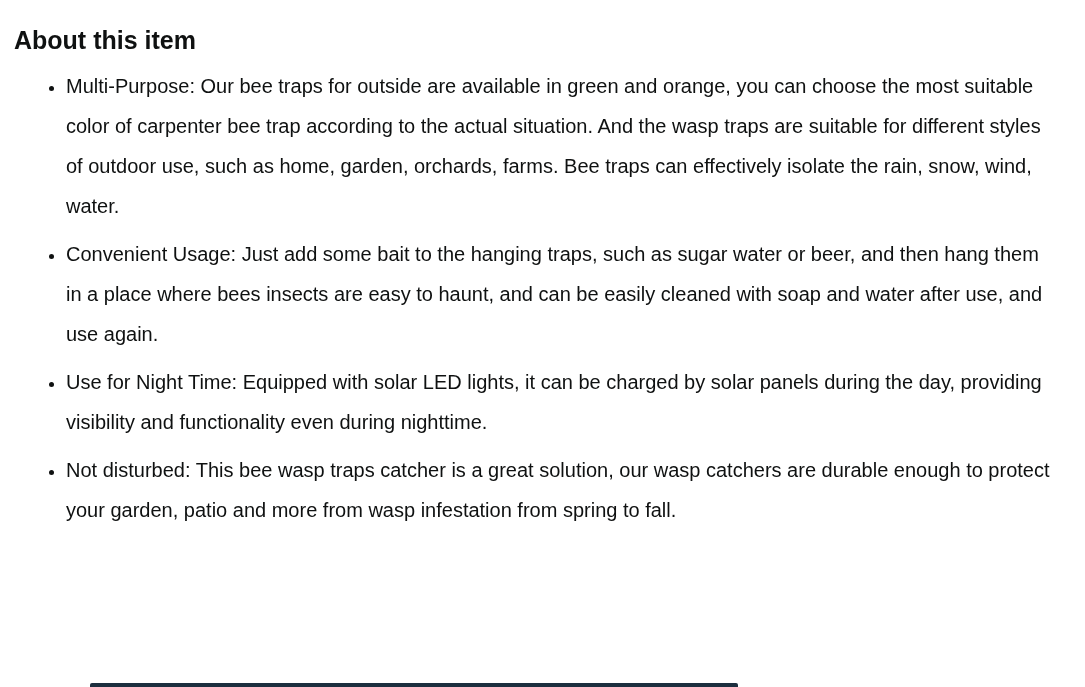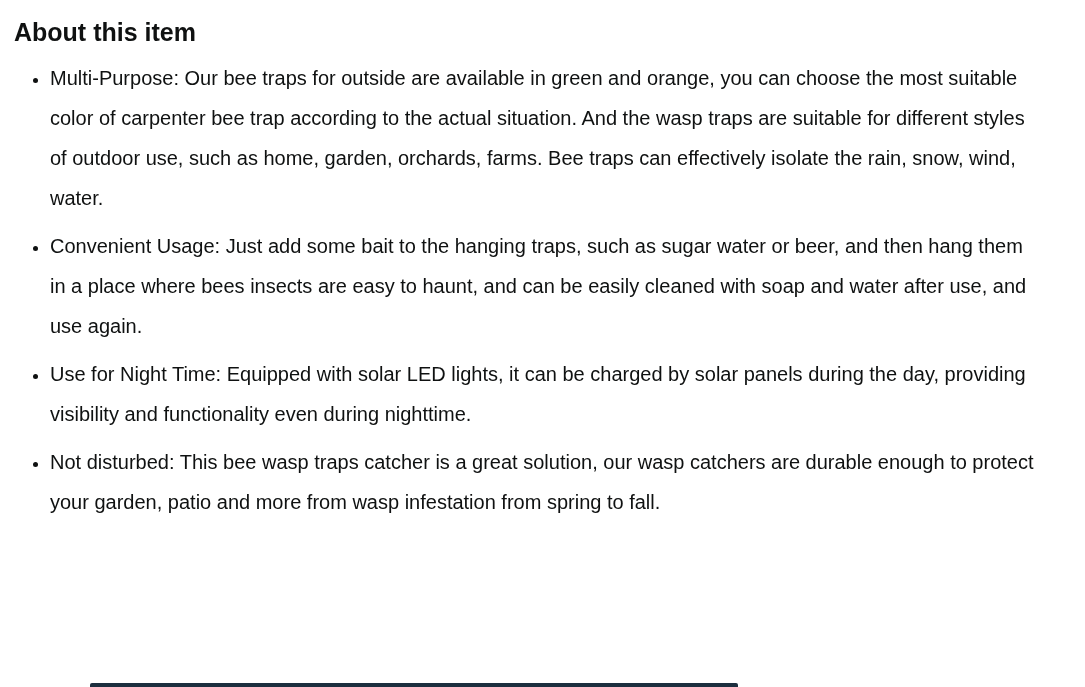--- a/index.html
+++ b/index.html
@@ -12,29 +12,29 @@
     font-family: "Liberation Sans", "DejaVu Sans", sans-serif;
   }
   .about-section {
     position: relative;
     width: 1085px;
     height: 687px;
     color: #0F1111;
   }
   .section-title {
     margin: 0;
-    padding: 16px 0 0 14px;
+    padding: 24px 0 0 14px;
     font-size: 25px;
     font-weight: 700;
     line-height: 32px;
     color: #0F1111;
     letter-spacing: 0;
   }
   .bullet-list {
-    margin: 10px 0 0 0;
+    margin: 10px 0 0 16px;
     padding: 0 0 0 50px;
     list-style: disc outside;
   }
   .bullet-list li {
     font-size: 20px;
     line-height: 40px;
     margin: 0 0 8px 0;
     max-width: 985px;
     color: #0F1111;
   }

